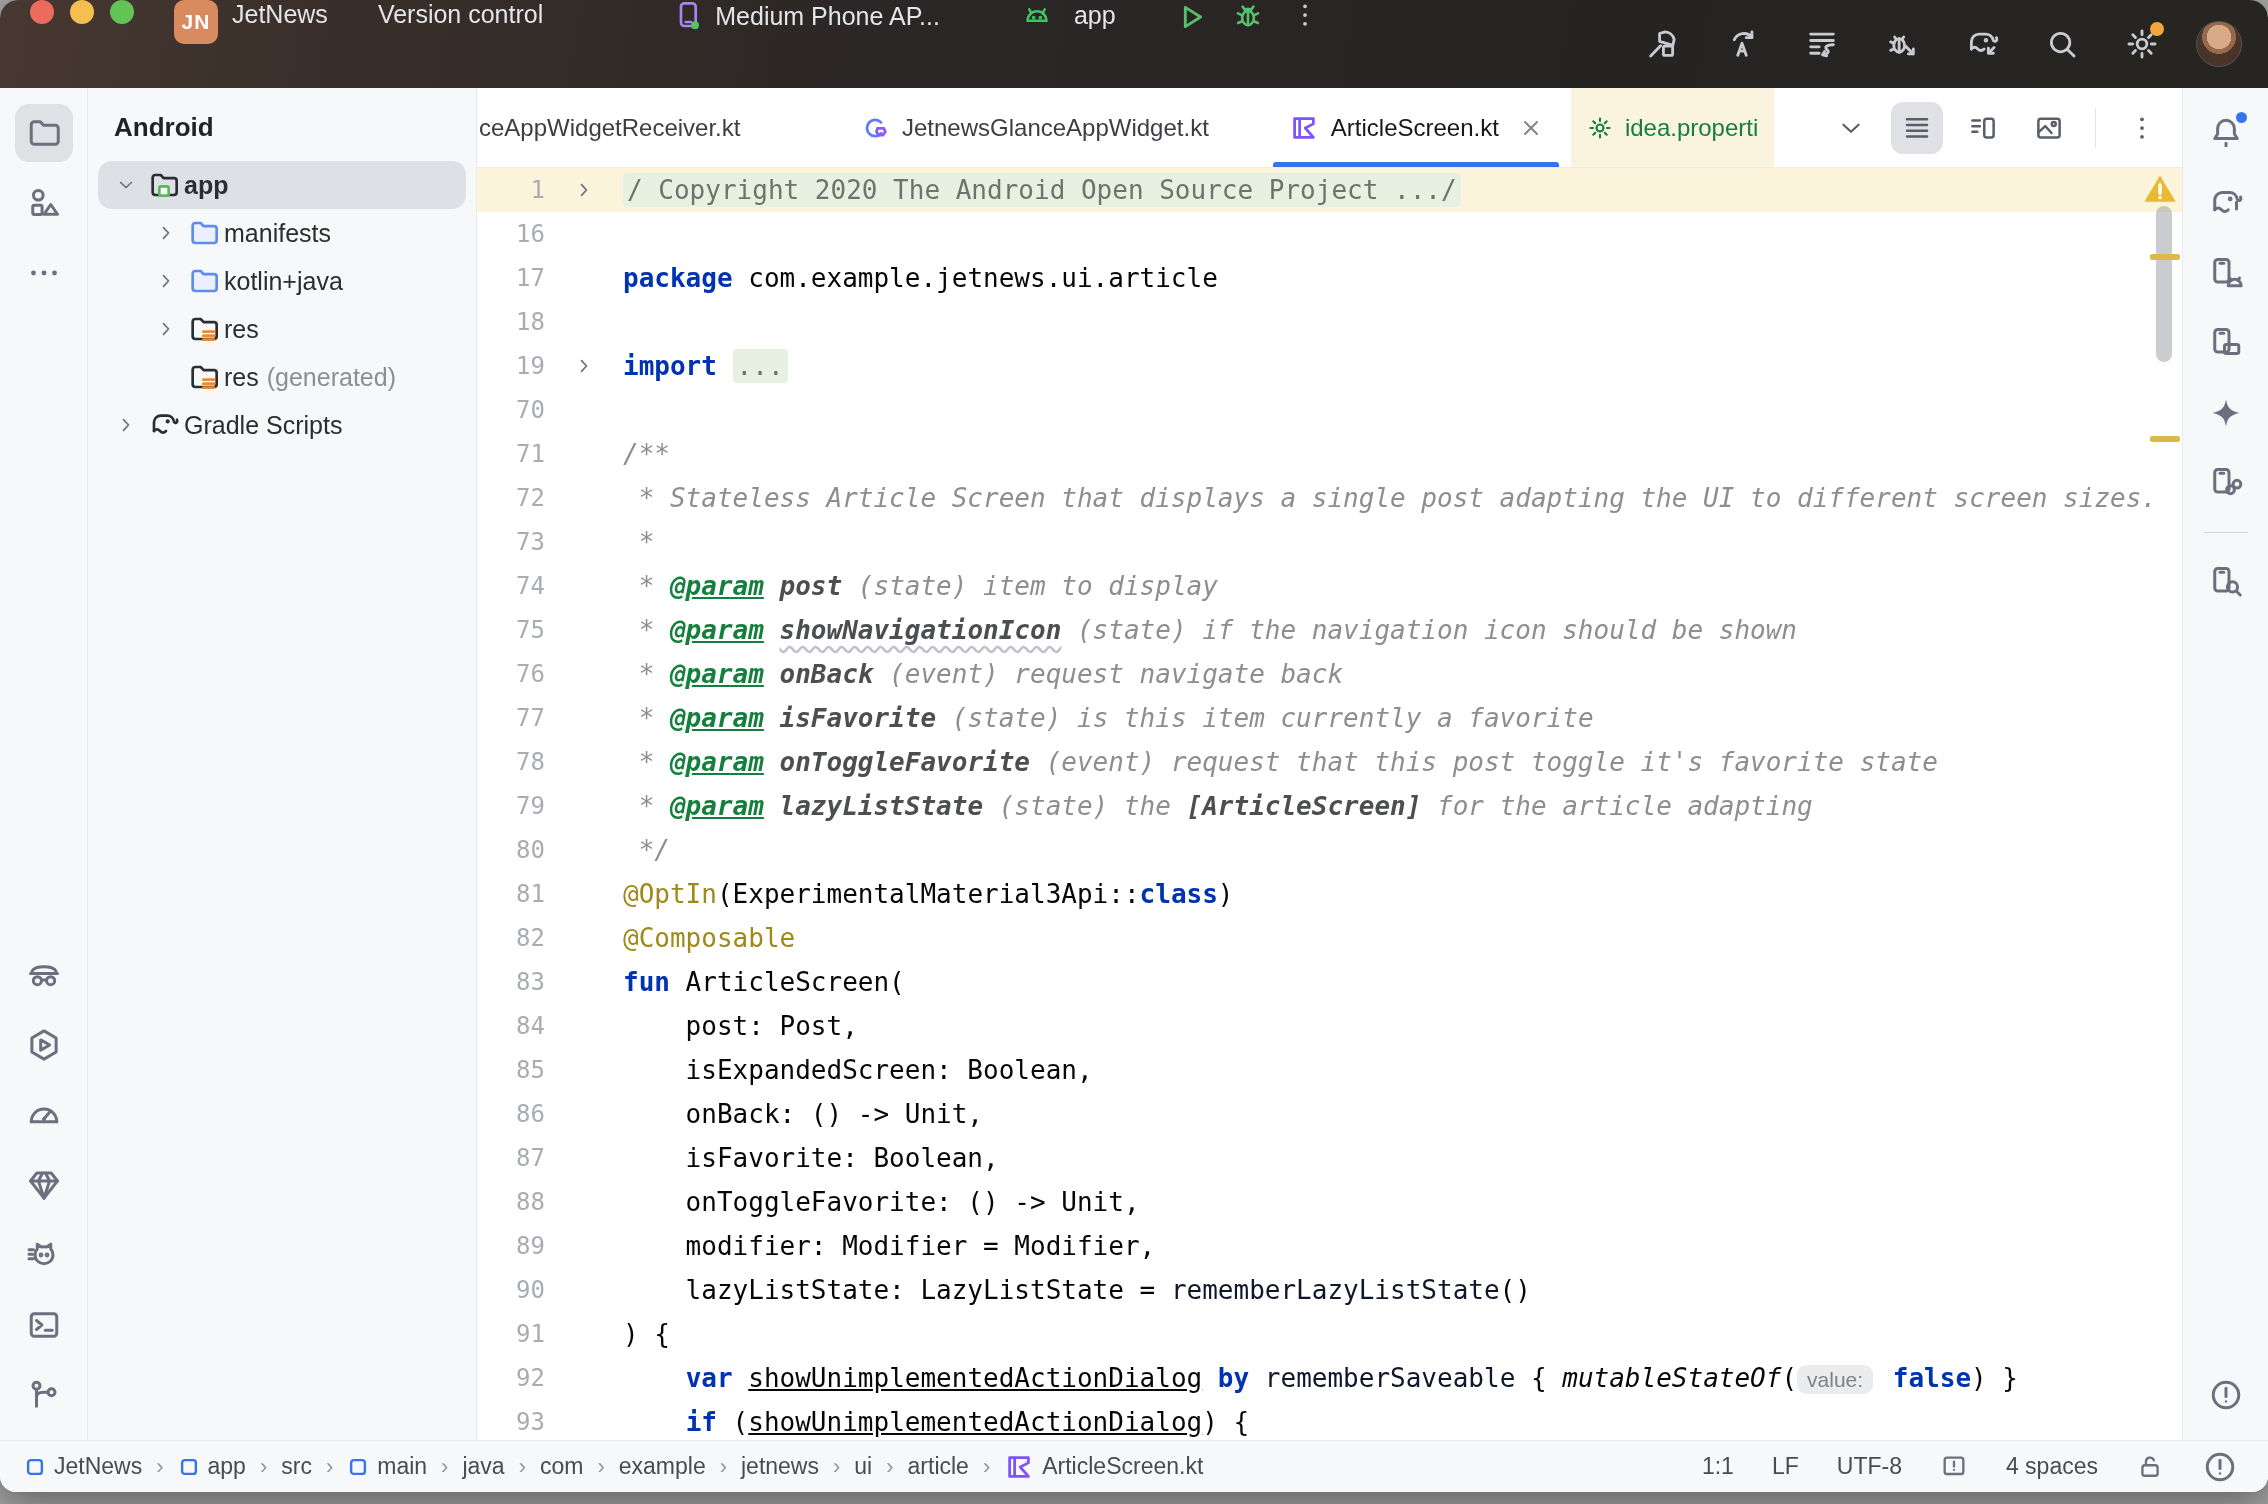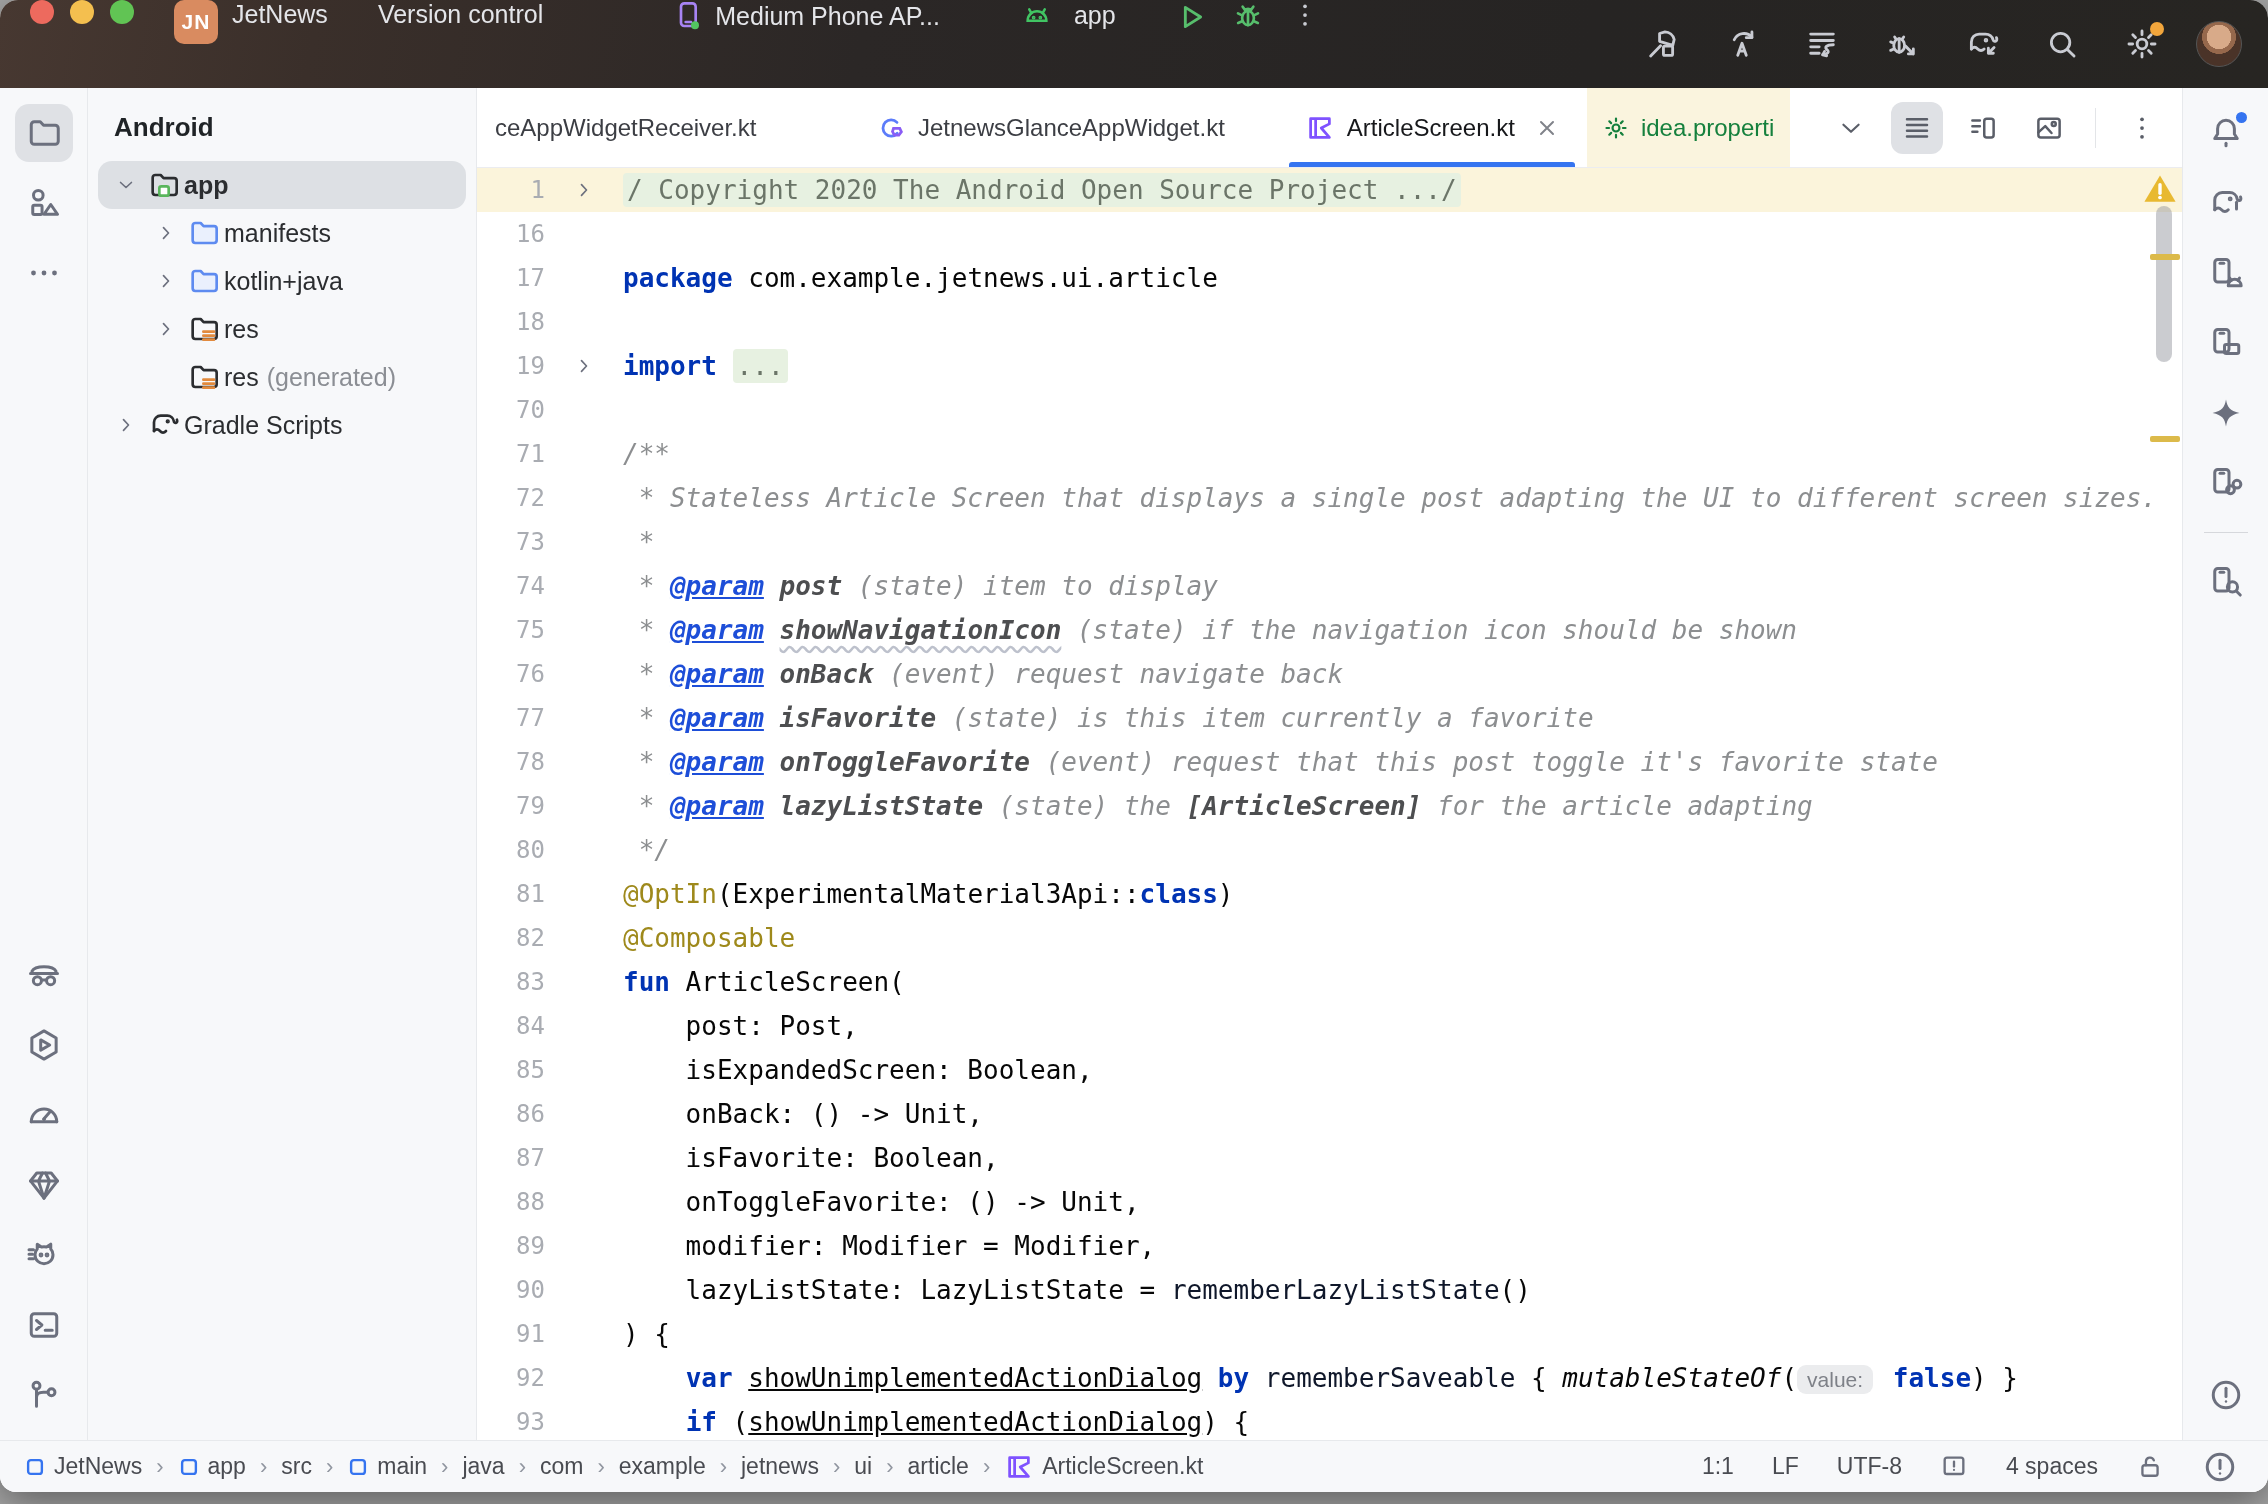--- a/index.html
+++ b/index.html
@@ -43,42 +43,42 @@
   .tree-row.sel { background:#DDE0E4; }
   .tree-row .chevbox { width:36px; display:flex; justify-content:center; color:#6C707E; flex:0 0 36px; }
   .tree-row .ticon { width:40px; display:flex; justify-content:center; flex:0 0 40px; }
   .tree-row .tlabel.b { font-weight:bold; }
   .tree-suffix { color:#8B8E94; margin-left:8px; }
 
   
   .editor-col { flex:1 1 auto; display:flex; flex-direction:column; min-width:0; position:relative; background:#fff; }
   .tabbar { height:80px; flex:0 0 80px; display:flex; align-items:stretch; border-bottom:1px solid #EBECF0; background:#fff; position:relative; }
   .tab { display:flex; align-items:center; gap:12px; font-size:24px; color:#3C3E44; position:relative; padding:0 16px; white-space:nowrap; overflow:hidden; }
-  .tab.t1 { width:315px; padding-left:2px;margin-left:16px; }
+  .tab.t1 { width:315px; padding-left:2px; }
   .tab.t2 { margin-left:52px; }
   .tab.t3 { margin-left:48px; color:#17181B; }
   .tab.t3::after { content:""; position:absolute; left:0; right:0; bottom:0; height:5px; background:#3574F0; border-radius:3px 3px 0 0; }
   .tab.t4 { margin-left:12px; background:#FAF4DE; color:#15803d; }
   .tab .close { color:#80838A; margin-left:8px; }
   .tab-tools { position:absolute; right:0; top:0; height:79px; display:flex; align-items:center; gap:14px; padding-right:14px; background:#fff; color:#5A5E68; }
   .tool-btn { width:52px; height:52px; border-radius:12px; display:flex; align-items:center; justify-content:center; }
   .tool-btn.sel { background:#DFE1E5; }
   .tool-sep { width:0; height:40px; border-left:1px solid #E3E5E8; margin:0 6px; }
 
   .code-area { flex:1 1 auto; position:relative; overflow:hidden; font-family:"DejaVu Sans Mono", monospace; font-size:26px; }
   .crow { display:flex; height:44px; line-height:44px; white-space:pre; }
   .crow.cream { background:#FBF4DB; }
   .ln { width:68px; flex:0 0 68px; text-align:right; color:#A9ACB2; font-size:24px; }
   .foldcol { width:78px; flex:0 0 78px; color:#6C707E; display:flex; align-items:center; justify-content:center; font-size:24px; }
   .codetxt { color:#070707; }
   .s-kw { color:#0033B3; font-weight:bold; }
   .s-ann { color:#9E891B; }
   .s-fn { color:#0f172a; }
   .s-doc { color:#8C8E90; font-style:italic; }
-  .s-doctag { color:#1d4ed8; font-style:italic; font-weight:bold; text-decoration:underline;margin-top:16px; }
+  .s-doctag { color:#15803d; font-style:italic; font-weight:bold; text-decoration:underline;margin-top:16px; }
   .s-docb { color:#4D4E50; font-style:italic; font-weight:bold; }
   .s-wavy { text-decoration:underline wavy #BDC1CC; text-underline-offset:6px; }
   .s-fold { background:#E7F1E1; color:#6B7568; border-radius:4px; padding:2px 4px; }
   .s-u { text-decoration:underline; }
   .s-it { font-style:italic; }
   .s-chip { font-family:"Liberation Sans",sans-serif; font-size:21px; background:#EBECEE; color:#7E8188; border-radius:9px; padding:3px 10px; margin-right:4px; }
 
   .scroll-thumb { position:absolute; right:10px; top:38px; width:16px; height:156px; border-radius:8px; background:rgba(140,143,150,.45); }
   .stripe-mark { position:absolute; right:2px; width:30px; height:6px; background:#DCBA4A; border-radius:2px; }
   .warn-tri { position:absolute; right:4px; top:4px; width:36px; height:34px; }

